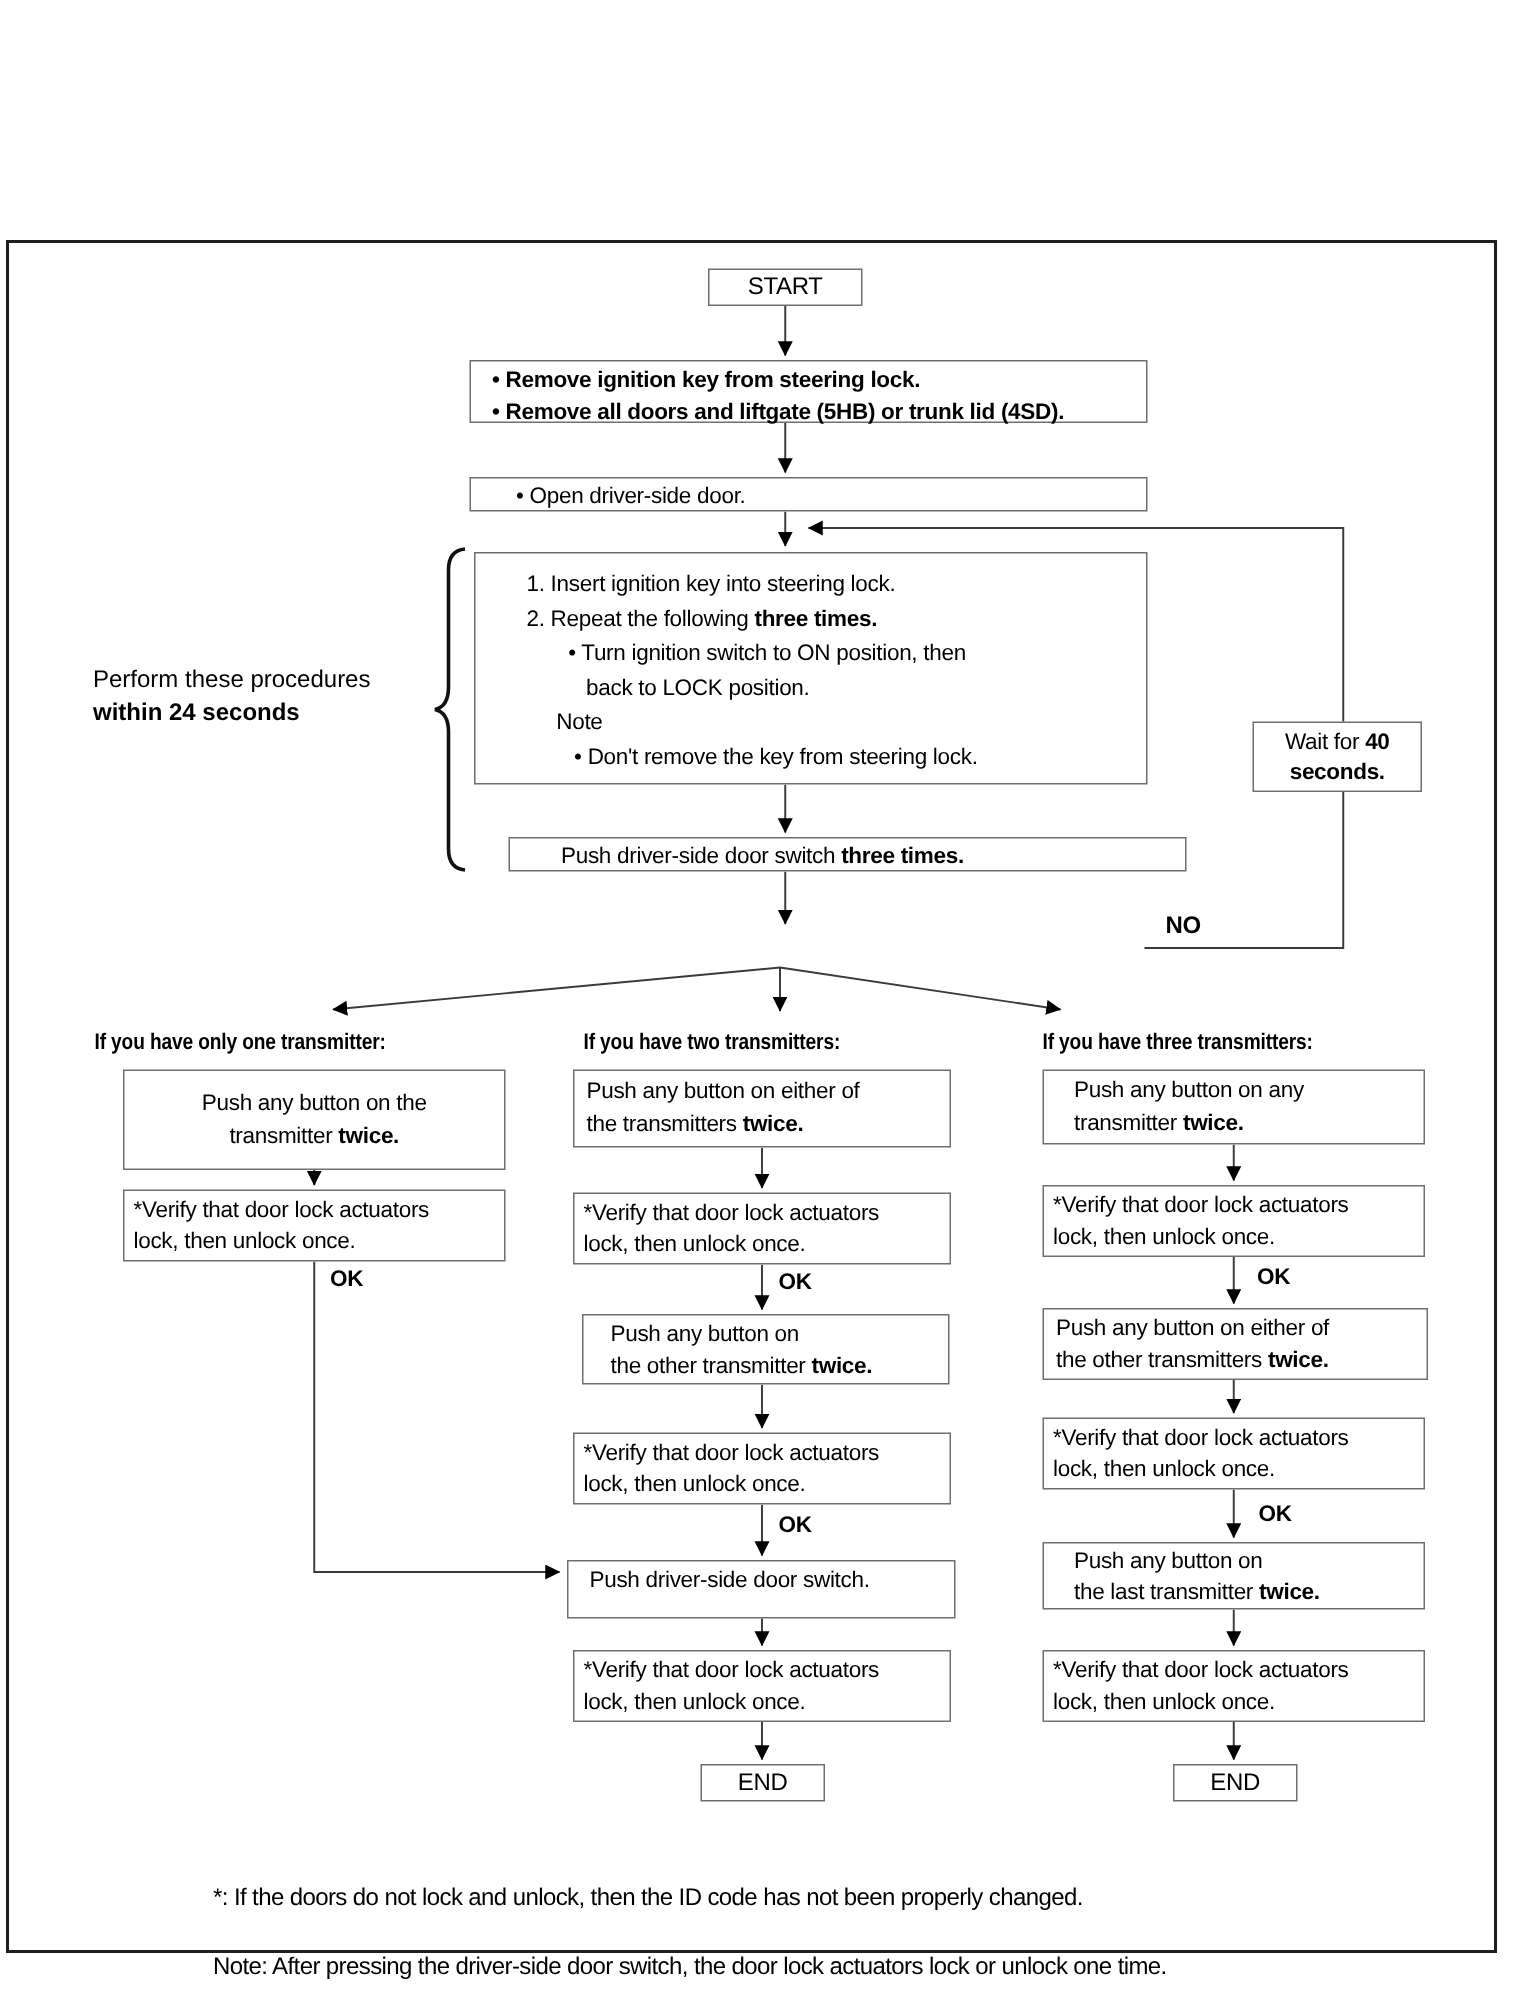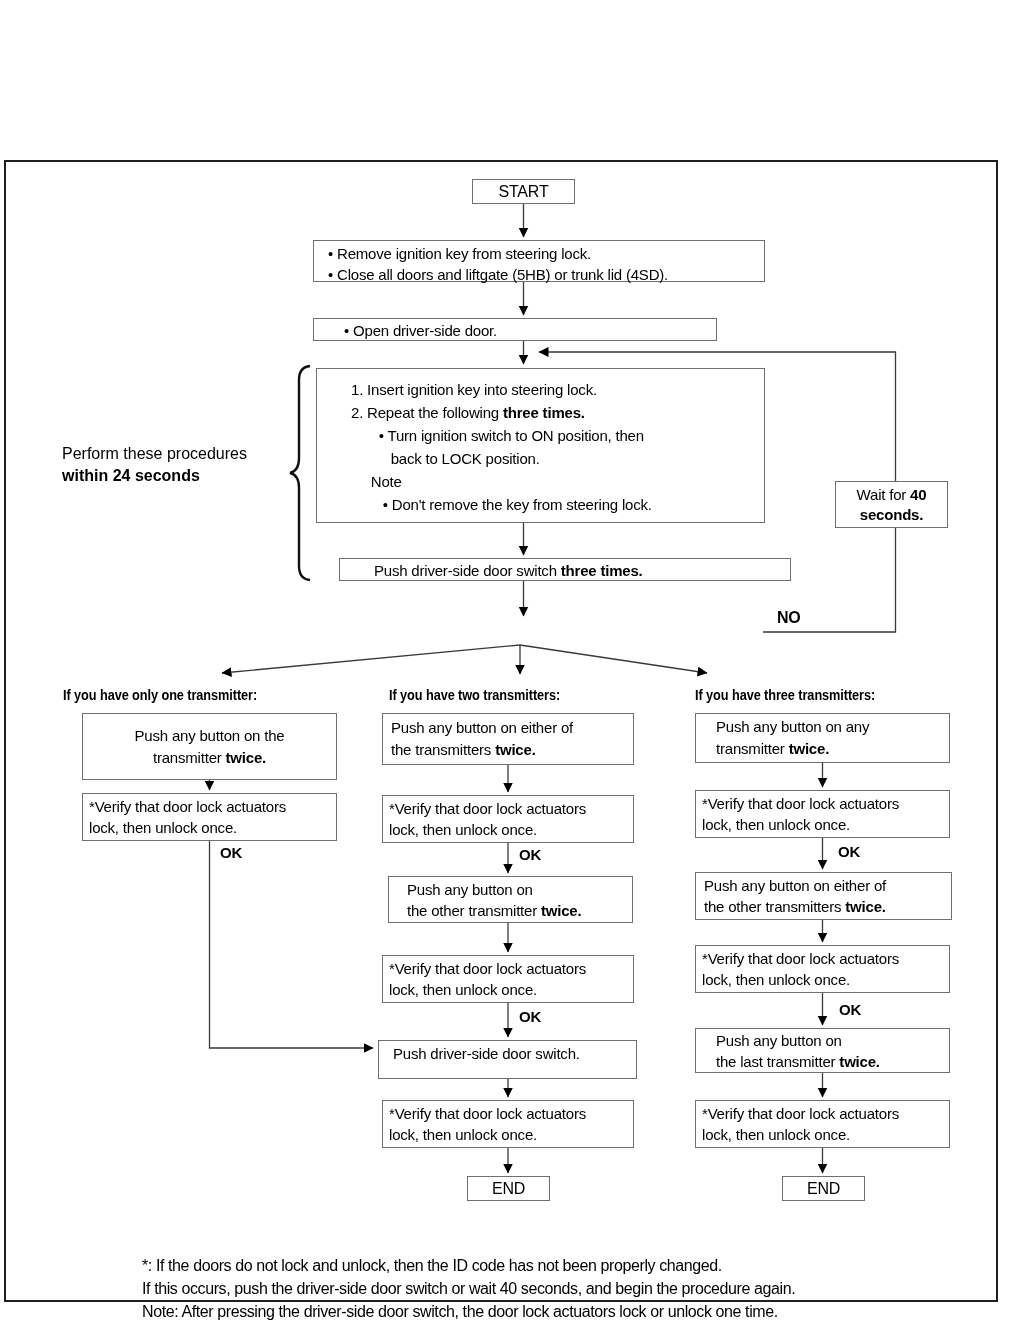--- a/index.html
+++ b/index.html
@@ -73,23 +73,23 @@
       <path d="M822.5 993 V1025" marker-end="url(#ah)"></path>
       <path d="M822.5 1073 V1097" marker-end="url(#ah)"></path>
       <path d="M822.5 1148 V1173" marker-end="url(#ah)"></path>
 
       <path d="M310 366 Q299 367 299 380 L299 458 Q299 471 290 473 Q299 475 299 488 L299 566 Q299 579 310 580" stroke="#111" stroke-width="2.4"></path>
     </g>
   </svg>
 
   <div class="box ctr" style="left:472px;top:179px;width:103px;height:25px;font-size:16px;">START</div>
 
-  <div class="box" style="left:313px;top:240px;width:452px;height:42px;padding:2px 12px 0 14px;"><div class="line"><span>• Remove ignition key from steering lock.</span></div><div class="line"><span>• Close all doors and liftgate (5HB) or trunk lid (4SD).</span></div></div>
+  <div class="box" style="left:313px;top:240px;width:452px;height:42px;padding:2px 12px 0 14px;font-weight:bold;"><div class="line"><span>• Remove ignition key from steering lock.</span></div><div class="line"><span>• Remove all doors and liftgate (5HB) or trunk lid (4SD).</span></div></div>
 
-  <div class="box" style="left:313px;top:318px;width:404px;height:23px;padding:1px 0 0 30px;"><div class="line"><span>• Open driver-side door.</span></div></div>
+  <div class="box" style="left:313px;top:318px;width:452px;height:23px;padding:1px 0 0 30px;"><div class="line"><span>• Open driver-side door.</span></div></div>
 
   <div class="box proc" style="left:316px;top:368px;width:449px;height:155px;padding:9px 0 0 34px;"><div class="line"><span>1. Insert ignition key into steering lock.</span></div><div class="line"><span>2. Repeat the following </span><span class="b">three times.</span></div><div class="line"><span>       </span><span>• Turn ignition switch to ON position, then</span></div><div class="line"><span>          back to LOCK position.</span></div><div class="line"><span>     Note</span></div><div class="line"><span>        • Don't remove the key from steering lock.</span></div></div>
 
   <div class="note-free" style="left:62px;top:443px;"><div class="line"><span>Perform these procedures</span></div><div class="line"><span class="b">within 24 seconds</span></div></div>
 
   <div class="box ctr" style="left:835px;top:481px;width:113px;height:47px;line-height:20px;"><div class="line"><span>Wait for </span><span class="b">40</span></div><div class="line"><span class="b">seconds.</span></div></div>
 
   <div class="box" style="left:313px;top:558px;width:452px;height:23px;padding:1px 0 0 34px;margin-left:26px;"><div class="line"><span>Push driver-side door switch </span><span class="b">three times.</span></div></div>
 
 
@@ -117,16 +117,15 @@
   <div class="box" style="left:695px;top:790px;width:255px;height:48px;padding:2px 0 0 6px;"><div class="line"><span>*Verify that door lock actuators</span></div><div class="line"><span>lock, then unlock once.</span></div></div>
   <div class="lbl" style="left:838px;top:843px;font-size:15px;">OK</div>
   <div class="box" style="left:695px;top:872px;width:257px;height:48px;padding:2px 0 0 8px;"><div class="line"><span>Push any button on either of</span></div><div class="line"><span>the other transmitters </span><span class="b">twice.</span></div></div>
   <div class="box" style="left:695px;top:945px;width:255px;height:48px;padding:2px 0 0 6px;"><div class="line"><span>*Verify that door lock actuators</span></div><div class="line"><span>lock, then unlock once.</span></div></div>
   <div class="lbl" style="left:839px;top:1001px;font-size:15px;">OK</div>
   <div class="box" style="left:695px;top:1028px;width:255px;height:45px;padding:1px 0 0 20px;line-height:21px;"><div class="line"><span>Push any button on</span></div><div class="line"><span>the last transmitter </span><span class="b">twice.</span></div></div>
   <div class="box" style="left:695px;top:1100px;width:255px;height:48px;padding:2px 0 0 6px;"><div class="line"><span>*Verify that door lock actuators</span></div><div class="line"><span>lock, then unlock once.</span></div></div>
   <div class="box ctr" style="left:782px;top:1176px;width:83px;height:25px;font-size:16px;">END</div>
 
   <div class="footer-line" style="left:142px;top:1233px;">*: If the doors do not lock and unlock, then the ID code has not been properly changed.</div>
-  <div class="footer-line" style="left:142px;top:1256px;">If this occurs, push the driver-side door switch or wait 40 seconds, and begin the procedure again.</div>
   <div class="footer-line" style="left:142px;top:1279px;">Note: After pressing the driver-side door switch, the door lock actuators lock or unlock one time.</div>
 
 </div>
 
 </body></html>

